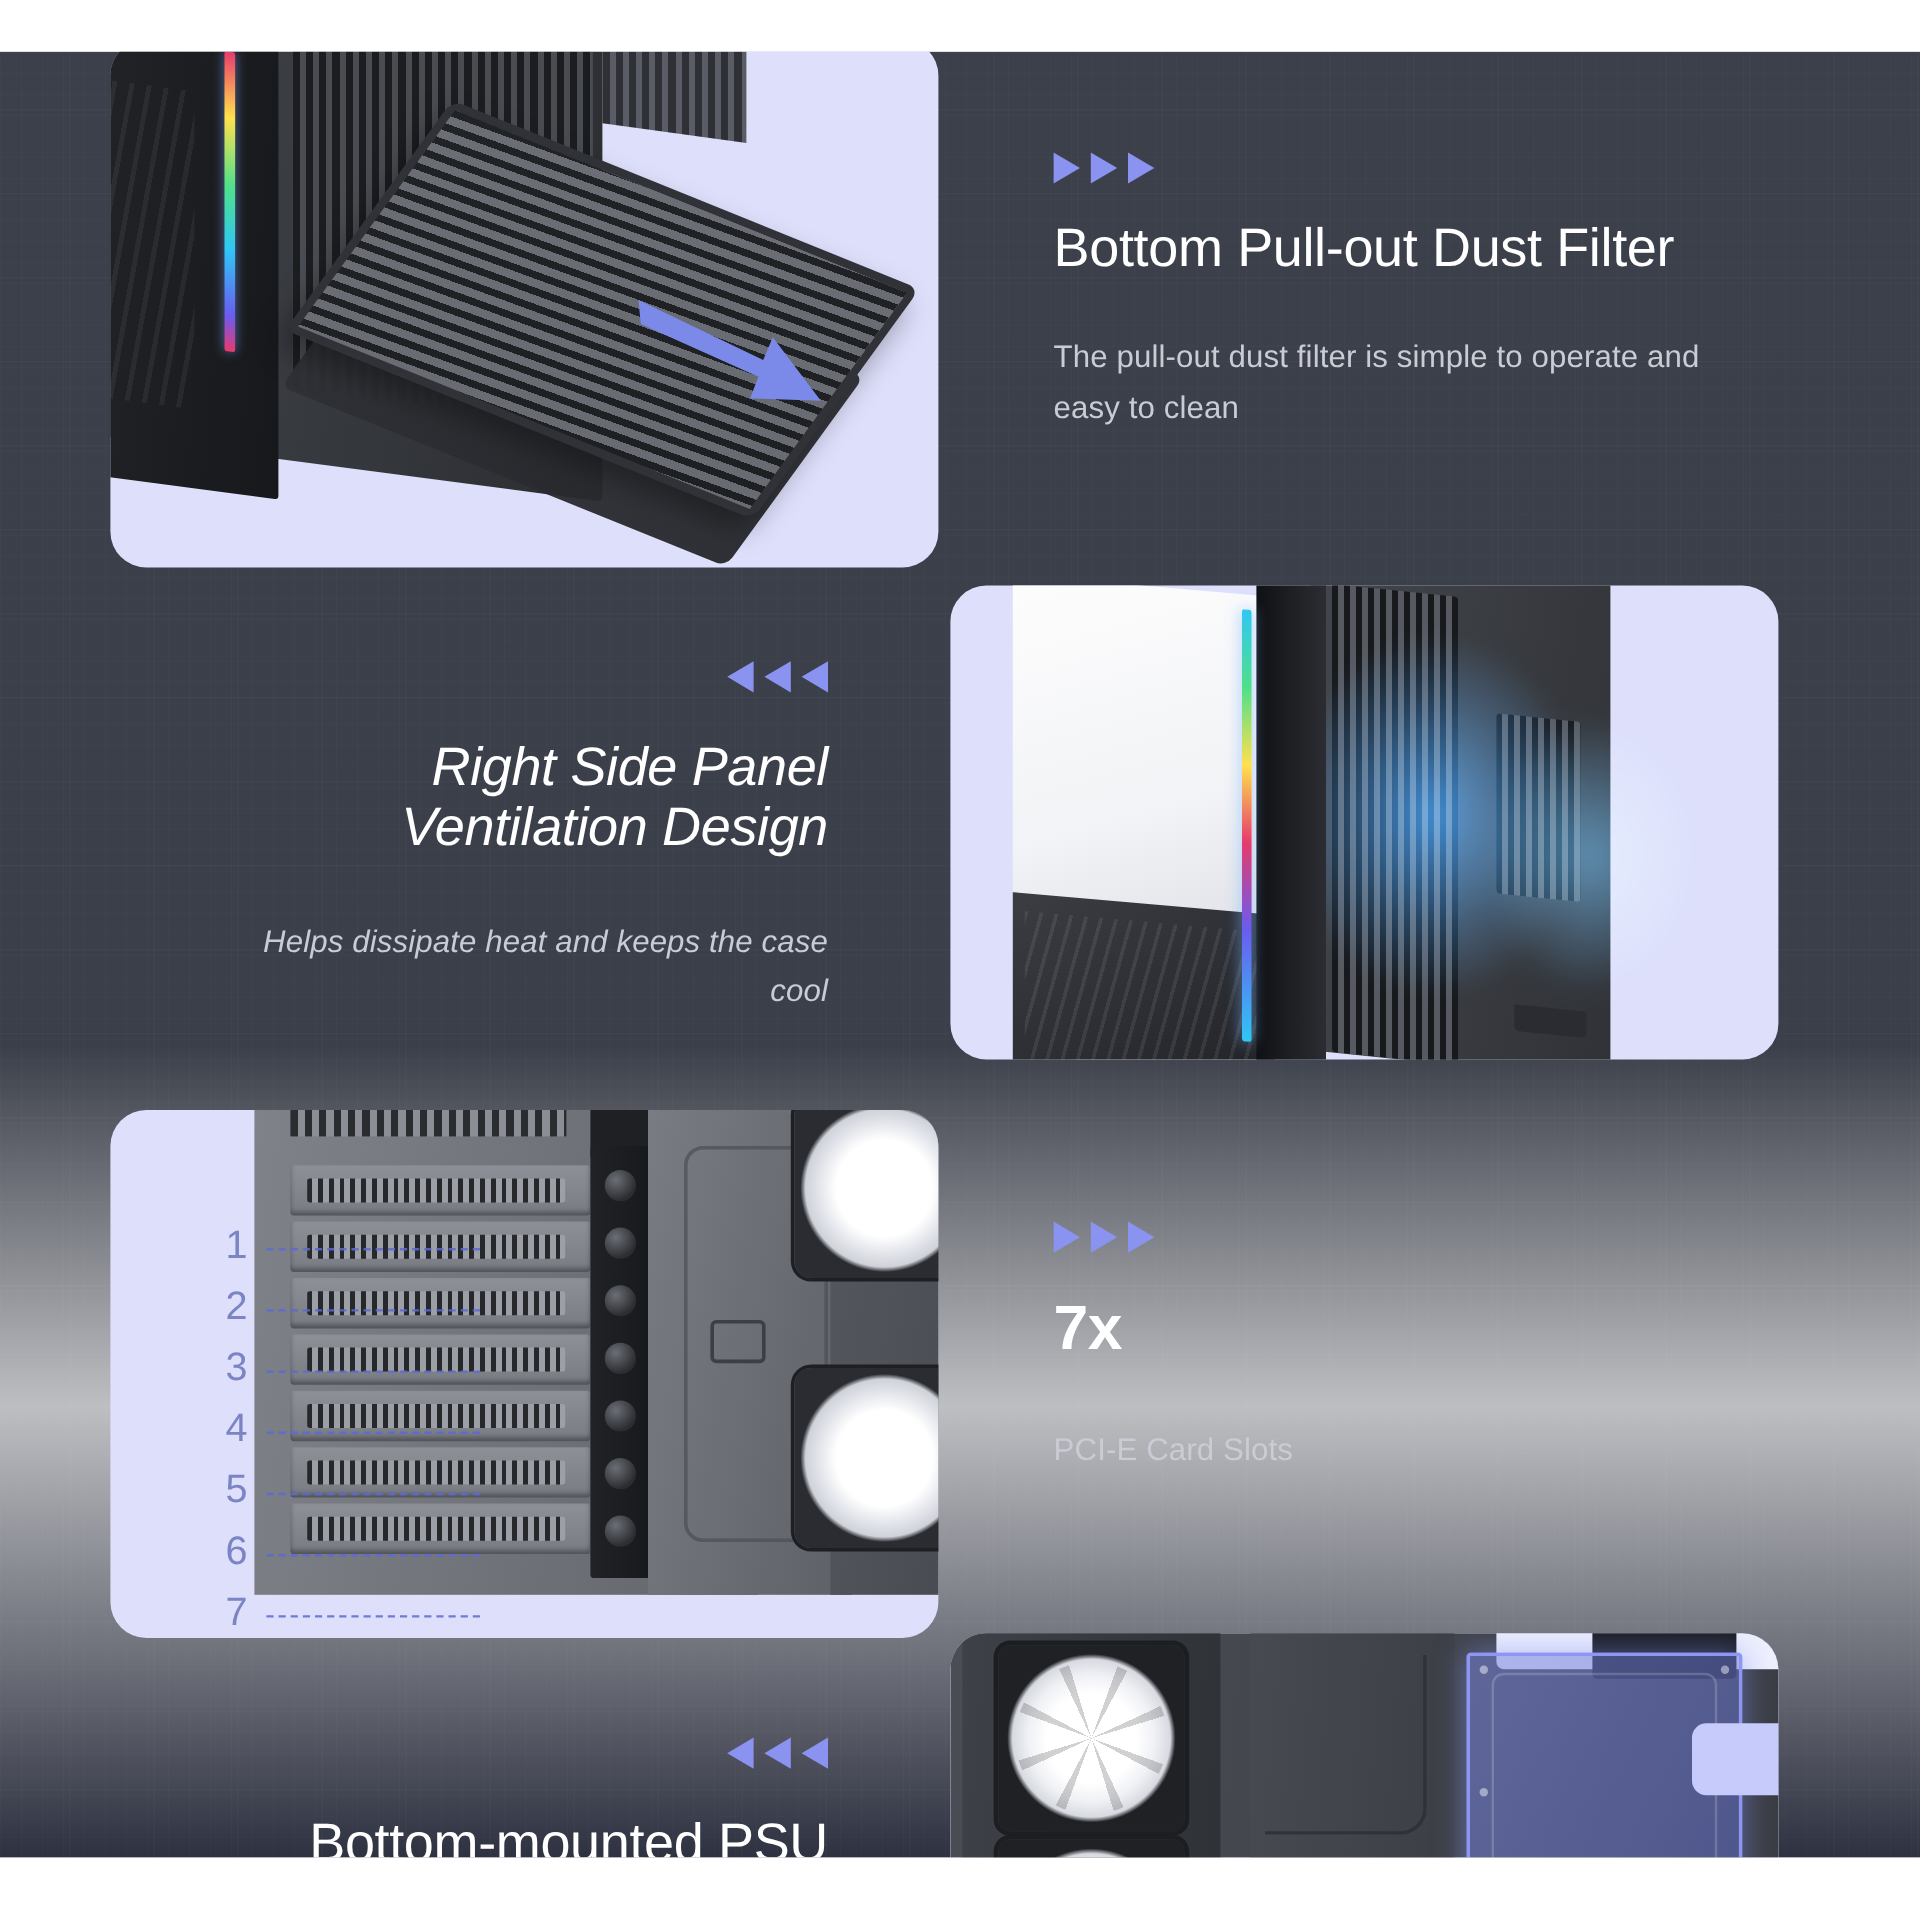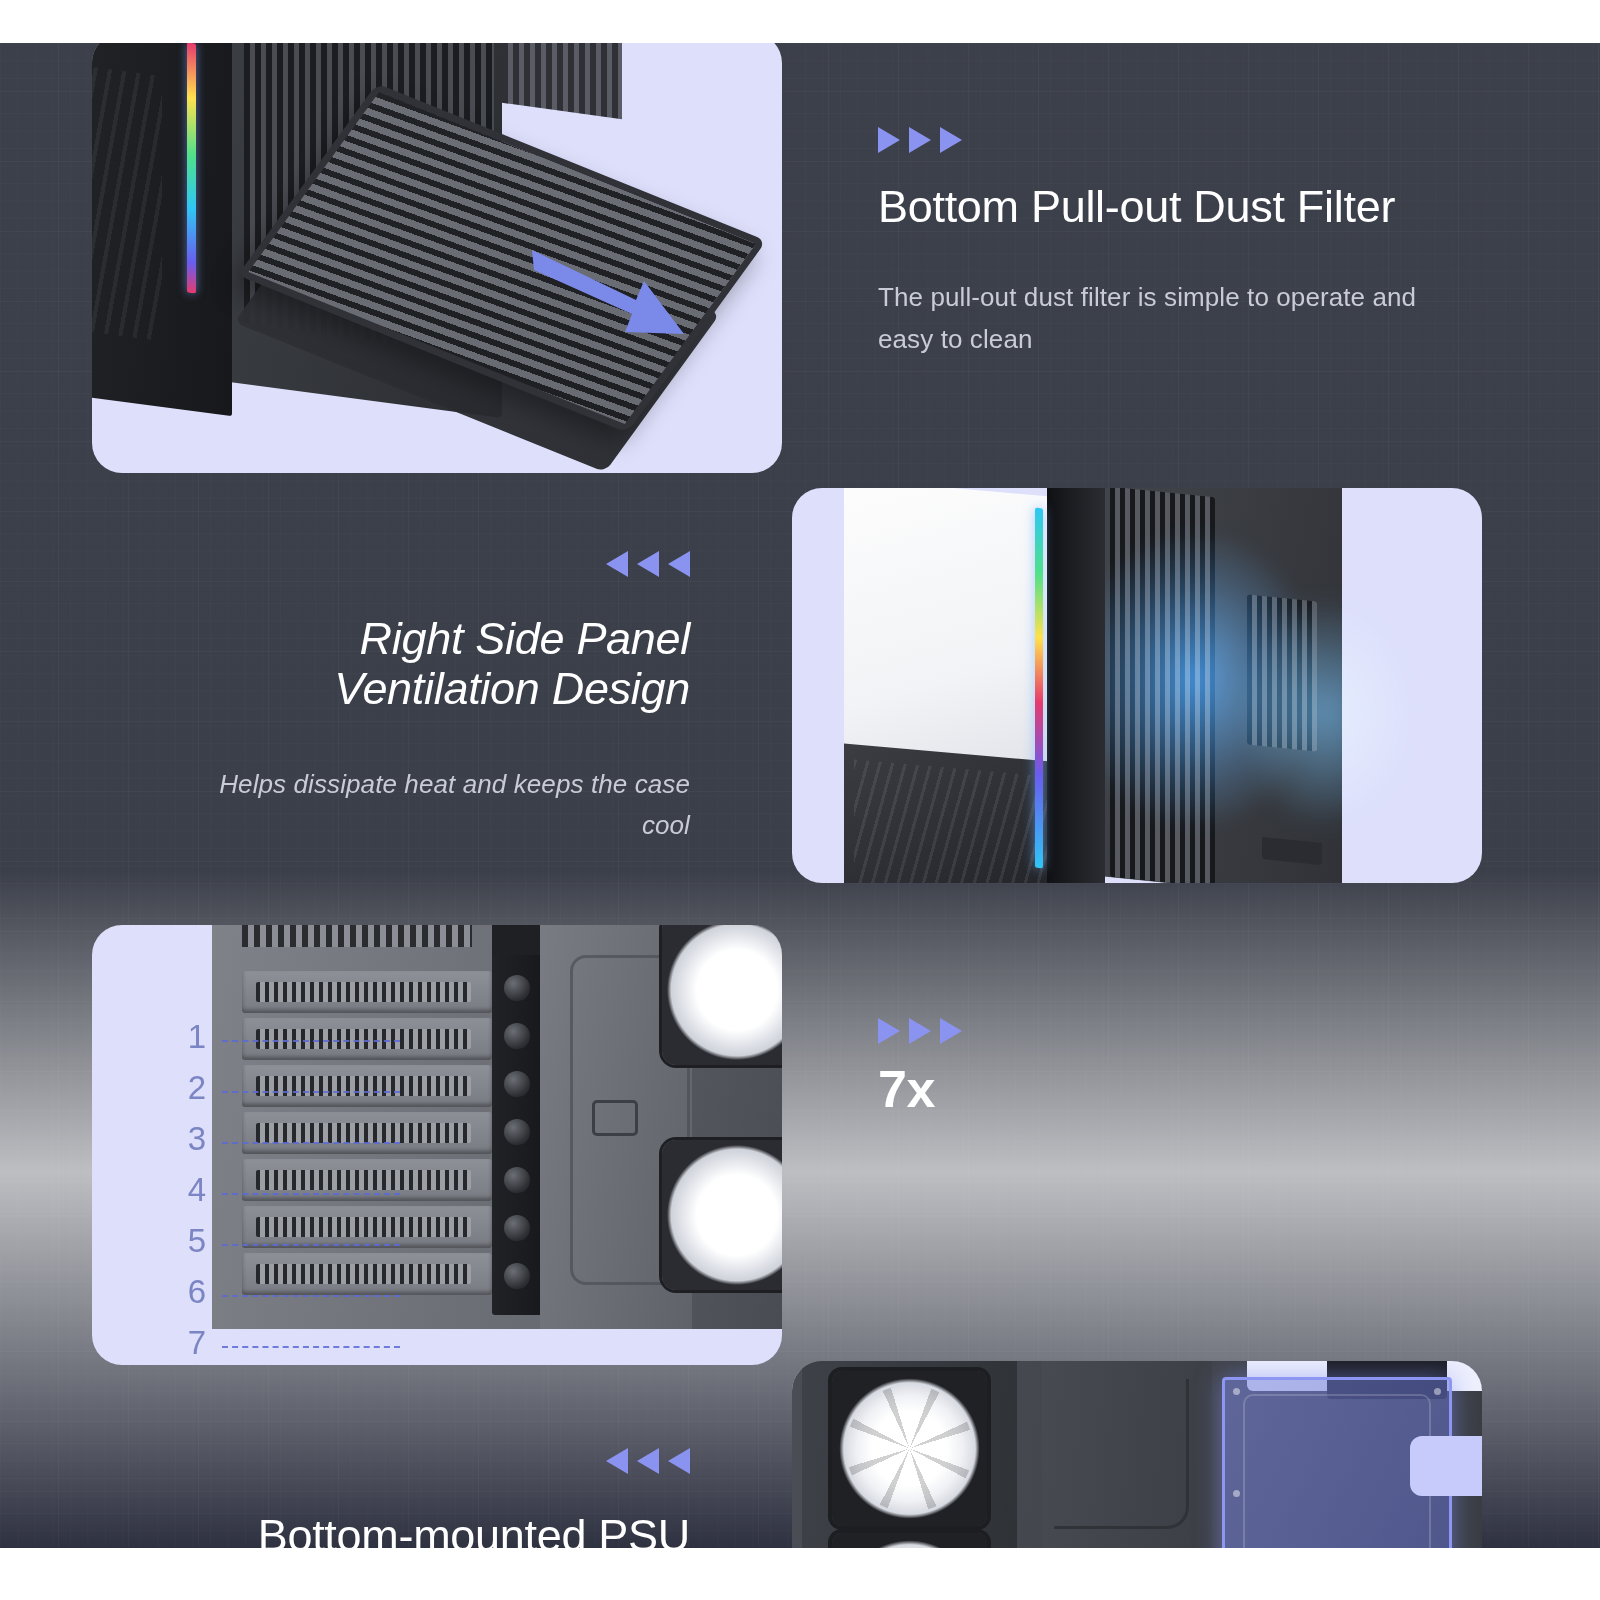--- a/index.html
+++ b/index.html
@@ -559,21 +559,22 @@
         </div>
       </div>
     </div>
 
     <div class="block" style="left:878px; top:975px; width:560px;">
       <div class="arrows">
         <div class="tri r"></div>
         <div class="tri r"></div>
         <div class="tri r"></div>
       </div>
-      <div class="headline big" style="margin-top:16px;">7x</div>
+      <div class="headline big" style="margin-top:34px;">7x</div>
+      <div class="sub" style="margin-top:52px;">PCI-E Card Slots</div>
     </div>
 
     <div class="card" style="left:792px; top:1318px; width:690px; height:300px;">
       <div class="ill">
         <div class="c4-body"></div>
         <div class="c4-fanrail"></div>
         <div class="c4-fan" style="top:10px;"></div>
         <div class="c4-fan" style="top:172px;"></div>
         <div class="c4-mid"></div>
         <div class="c4-notch"></div>

